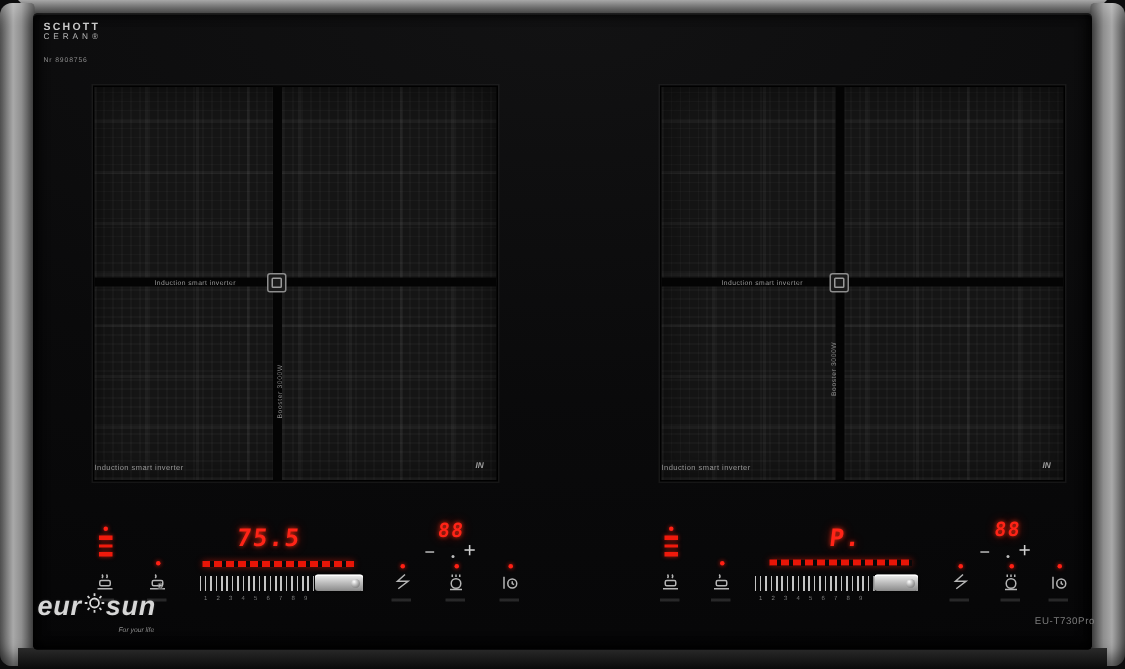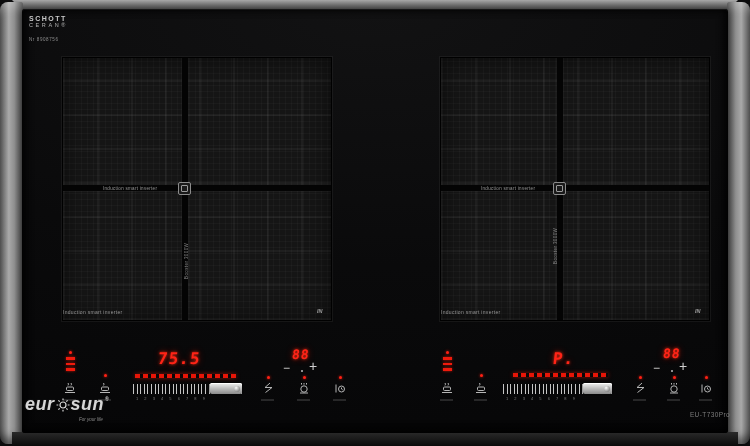--- a/index.html
+++ b/index.html
@@ -87,21 +87,21 @@
   .func-key{position:absolute;width:16px;height:22px;}
   .func-key svg{position:absolute;left:2px;top:3px;}
   .microlabel{position:absolute;left:1px;bottom:0;width:13px;height:2px;background:rgba(210,210,210,.16);}
   .indicator{position:absolute;width:12px;}
   .indicator .seg{width:9px;height:2.5px;background:#f01a0c;margin:3px auto 0;
     box-shadow:0 0 3px rgba(255,30,10,.7);}
   .indicator .dot{width:3px;height:3px;border-radius:50%;background:#ff2014;margin:0 auto;
     box-shadow:0 0 3px rgba(255,30,15,.9);}
   
   .eurosun{position:absolute;left:25px;top:394px;color:#d6d6d6;font-style:italic;font-weight:bold;
-    font-size:18px;letter-spacing:.5px;display:flex;align-items:center;
+    font-size:18px;letter-spacing:.5px;display:flex;align-items:flex-start;
     text-shadow:0 1px 1px rgba(0,0,0,.8),0 0 2px rgba(255,255,255,.18);}
   .eurosun .sunglyph{margin:1px 1px 0;}
   .eurosun sup{font-size:5px;margin-left:1px;transform:translateY(-6px);}
   .tagline{position:absolute;left:79px;top:417px;font-size:4.5px;font-style:italic;color:#8d8d8d;}
   .model{position:absolute;left:660px;top:411px;width:70px;text-align:right;
     font-size:6.5px;color:#7c7c7c;letter-spacing:.4px;}
 </style>
 </head>
 <body>
 

